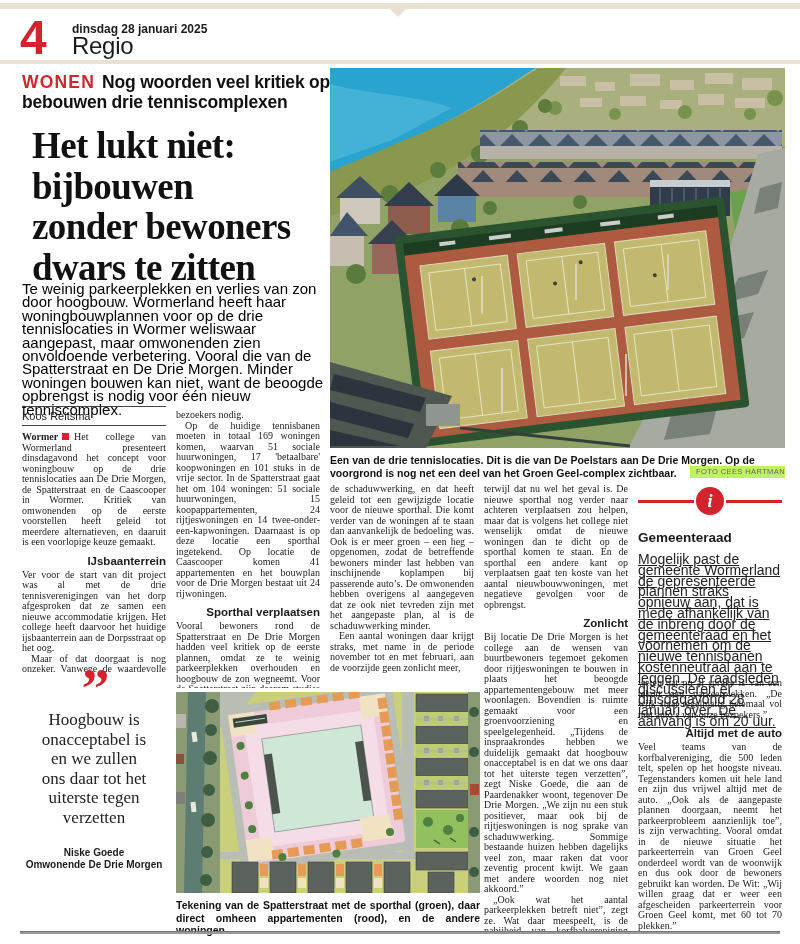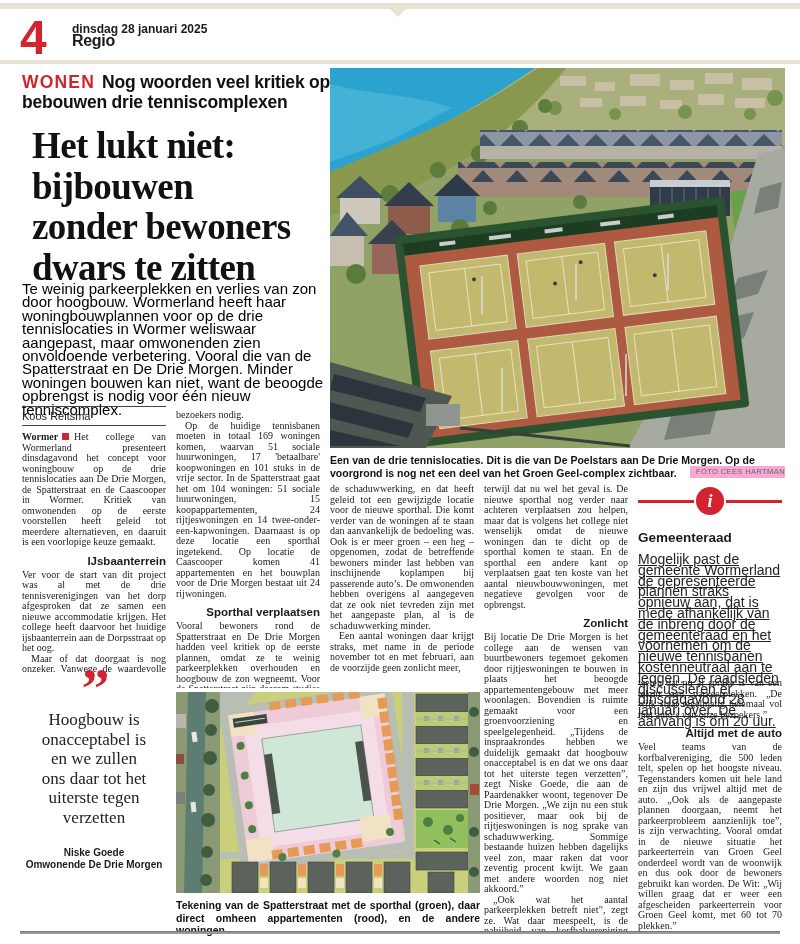--- a/index.html
+++ b/index.html
@@ -7,21 +7,21 @@
         font-family:"Liberation Sans",sans-serif;color:#1a1a1a;}
   .abs{position:absolute;}
 
   
   .top-rule{left:0;top:3px;width:800px;height:6px;background:#e7e2d4;}
   .top-marker{left:390px;top:9px;width:0;height:0;border-left:8px solid transparent;
               border-right:8px solid transparent;border-top:8px solid #e7e2d4;}
   .page-num{left:20px;top:14px;font-size:48px;font-weight:bold;color:#d2232e;line-height:1;
             letter-spacing:-2px;}
   .mast-date{left:72px;top:22px;font-size:12px;font-weight:bold;}
-  .mast-section{left:72px;top:32px;font-size:16px;font-weight:bold;letter-spacing:-0.3px;}
+  .mast-section{left:72px;top:32px;font-size:24px;font-weight:normal;letter-spacing:-0.3px;}
   .mast-rule{left:0;top:60px;width:800px;height:4px;background:#e7e2d4;}
 
   
   .kicker{left:22px;top:72px;width:312px;font-size:17.5px;font-weight:bold;line-height:20px;
           letter-spacing:-0.2px;color:#111;}
   .kicker-label{color:#d2232e;letter-spacing:1.2px;margin-right:7px;}
   .headline{left:20px;top:114px;width:312px;font-family:"Liberation Serif",serif;font-weight:bold;
             font-size:37px;line-height:40.5px;letter-spacing:-0.6px;white-space:pre-line;color:#111;}
   .lead{left:22px;top:282px;width:305px;font-size:15px;line-height:13.4px;color:#000000;}
 
@@ -54,21 +54,21 @@
            white-space:pre-line;margin-top:4px;}
   .pq-name{margin-top:20px;font-size:10px;font-weight:bold;line-height:12px;}
   .pq-role{font-size:10px;font-weight:bold;line-height:12px;}
 
   
   .photo{left:330px;top:68px;width:455px;height:380px;}
   .photo svg,.drawing svg{display:block;width:100%;height:100%;}
   .caption{font-size:10.5px;font-weight:bold;line-height:12.5px;color:#111;}
   .photo-cap{left:330px;top:454px;width:455px;}
   .credit{position:absolute;right:0;bottom:1px;font-size:7.5px;font-weight:normal;color:#666;
-          letter-spacing:0.4px;background:#f9a8d4;padding-left:6px;}
+          letter-spacing:0.4px;background:#bef264;padding-left:6px;}
   .drawing{left:176px;top:692px;width:304px;height:201px;}
   .drawing-cap{left:176px;top:899px;width:304px;text-align:justify;}
 
   
   .infobox{left:638px;top:486px;width:144px;}
   .ib-iconrow{display:flex;align-items:center;height:30px;}
   .ib-line{flex:1;height:3px;background:#d2232e;}
   .ib-circle{width:28px;height:28px;border-radius:50%;background:#d2232e;color:#fff;
              display:flex;align-items:center;justify-content:center;
              font-family:"Liberation Serif",serif;font-weight:bold;font-style:italic;

